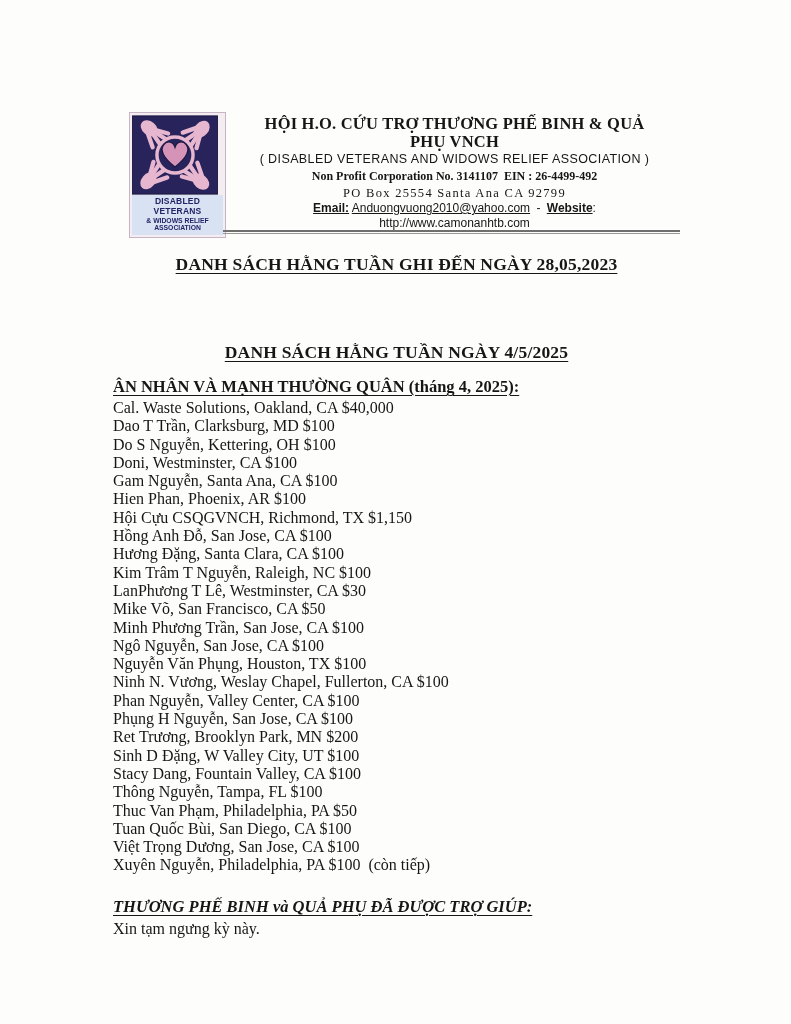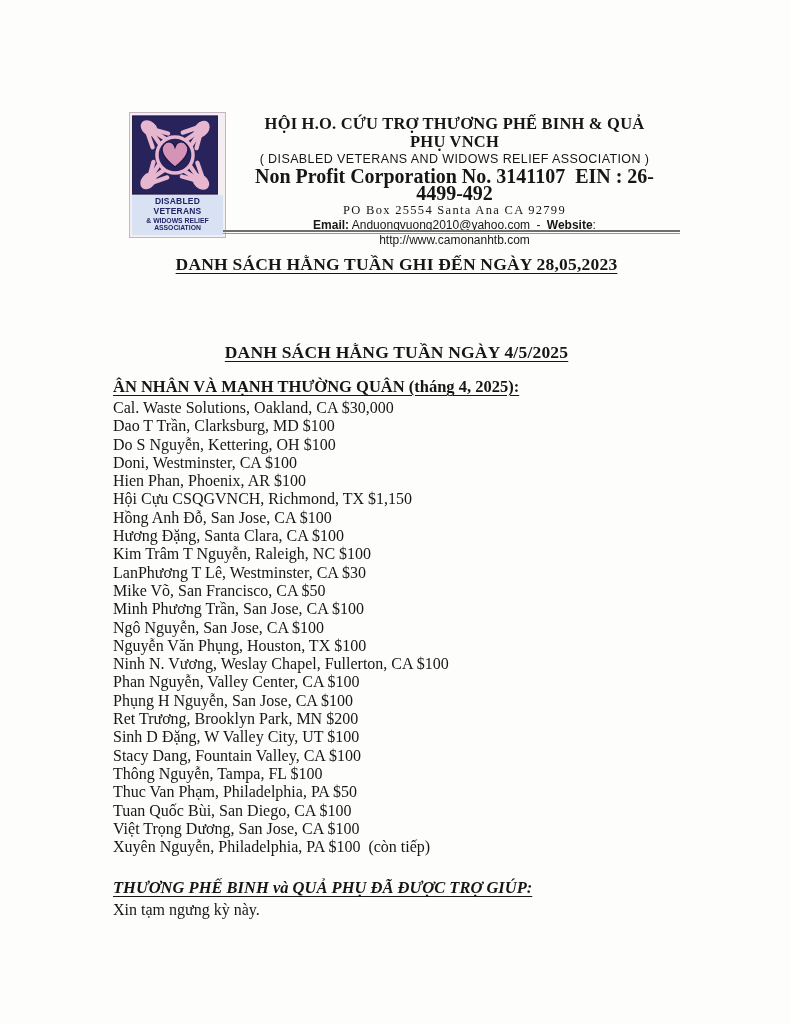--- a/index.html
+++ b/index.html
@@ -45,21 +45,21 @@
 
   .header-text {
     flex: 1;
     text-align: center;
     padding-left: 21px;
     padding-right: 18px;
     padding-top: 3px;
   }
   .org-vi   { font-size: 16.5px; font-weight: bold; line-height: 18px; letter-spacing: 0.2px; }
   .org-en   { font-family: "Liberation Sans", sans-serif; font-size: 12.5px; line-height: 15px; letter-spacing: 0.4px; margin-top: 1px; }
-  .nonprofit{ font-size: 20px; font-weight: bold; line-height: 17px; white-space: pre-wrap; margin-top: 1px; }
+  .nonprofit{ font-size: 12px; font-weight: bold; line-height: 17px; white-space: pre-wrap; margin-top: 1px; }
   .pobox    { font-size: 12.5px; font-weight: normal; line-height: 14px; letter-spacing: 1.3px; margin-top: 1px; }
   .phoneline{ font-size: 12px; line-height: 14.5px; margin-top: 2px; }
   .phone-label { font-family: "Liberation Sans", sans-serif; font-size: 11.5px; margin-right: 4px; }
   .phone-numbers { font-weight: bold; font-size: 12.3px; }
   .emailline{ font-family: "Liberation Sans", sans-serif; font-size: 12px; line-height: 15px; margin-top: 1px; }
   .u-bold   { font-weight: bold; text-decoration: underline; text-align: right; }
   .u        { text-decoration: underline; }
   .emailline .sep { margin: 0 3px; }
 
   .rule {
@@ -148,28 +148,29 @@
   <div class="rule"></div>
 
   <div class="doc-title title-archive">DANH SÁCH HẰNG TUẦN GHI ĐẾN NGÀY 28,05,2023</div>
   <div class="doc-title title-weekly">DANH SÁCH HẰNG TUẦN NGÀY 4/5/2025</div>
 
   <div class="main">
     <div class="section-heading">ÂN NHÂN VÀ MẠNH THƯỜNG QUÂN (tháng 4, 2025):</div>
 
     <div class="donor-list">
 
-        <div class="donor-line">Cal. Waste Solutions, Oakland, CA $30,000</div>
+        <div class="donor-line">Cal. Waste Solutions, Oakland, CA $40,000</div>
 
         <div class="donor-line">Dao T Trần, Clarksburg, MD $100</div>
 
         <div class="donor-line">Do S Nguyễn, Kettering, OH $100</div>
 
         <div class="donor-line">Doni, Westminster, CA $100</div>
 
+        <div class="donor-line">Gam Nguyễn, Santa Ana, CA $100</div>
 
         <div class="donor-line">Hien Phan, Phoenix, AR $100</div>
 
         <div class="donor-line">Hội Cựu CSQGVNCH, Richmond, TX $1,150</div>
 
         <div class="donor-line">Hồng Anh Đỗ, San Jose, CA $100</div>
 
         <div class="donor-line">Hương Đặng, Santa Clara, CA $100</div>
 
         <div class="donor-line">Kim Trâm T Nguyễn, Raleigh, NC $100</div>

